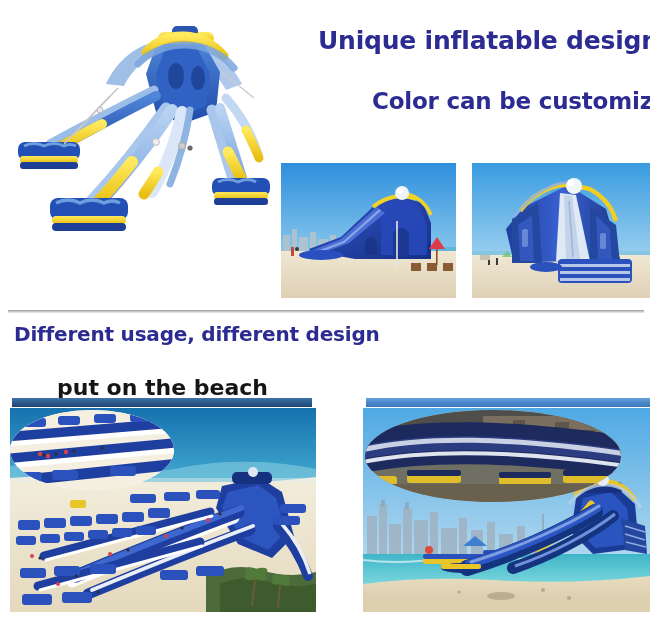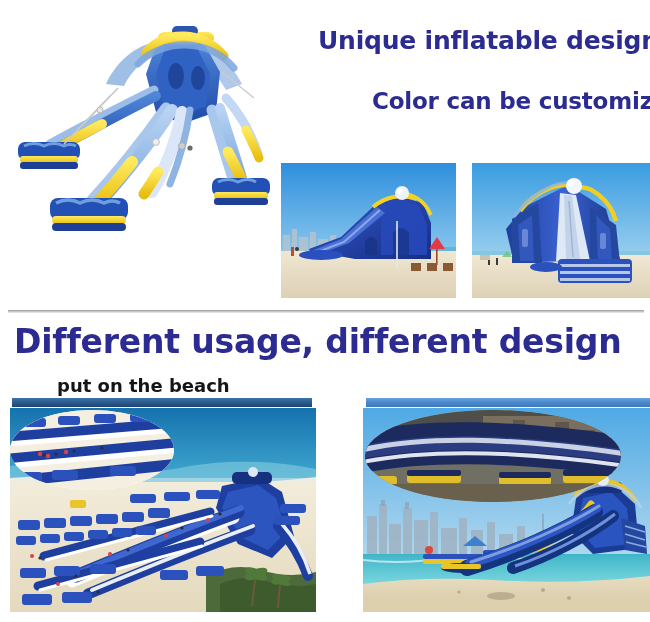--- a/index.html
+++ b/index.html
@@ -16,27 +16,27 @@
   .headline{
     position:absolute;
     color:#2b2b91;
     font-weight:bold;
     letter-spacing:-0.2px;
     white-space:nowrap;
     font-family:"DejaVu Sans", sans-serif;
   }
   #h-unique{left:318px;top:26px;font-size:25px;}
   #h-color{left:372px;top:88px;font-size:23px;}
-  #h-diff{left:14px;top:322px;font-size:33px;}
+  #h-diff{left:14px;top:322px;font-size:20px;}
 
   .sublabel{
     position:absolute;
     color:#151515;
     font-weight:bold;
-    font-size:18px;
+    font-size:22px;
     white-space:nowrap;
     font-family:"DejaVu Sans", sans-serif;
   }
   #lbl-beach{left:57px;top:375px;}
   #lbl-sea{left:399px;top:375px;}
 
   
   #divider{
     position:absolute;left:8px;top:310px;width:636px;height:3px;
     background:linear-gradient(180deg,#9a9a9a 0%,#cfcfcf 60%,#efefef 100%);

